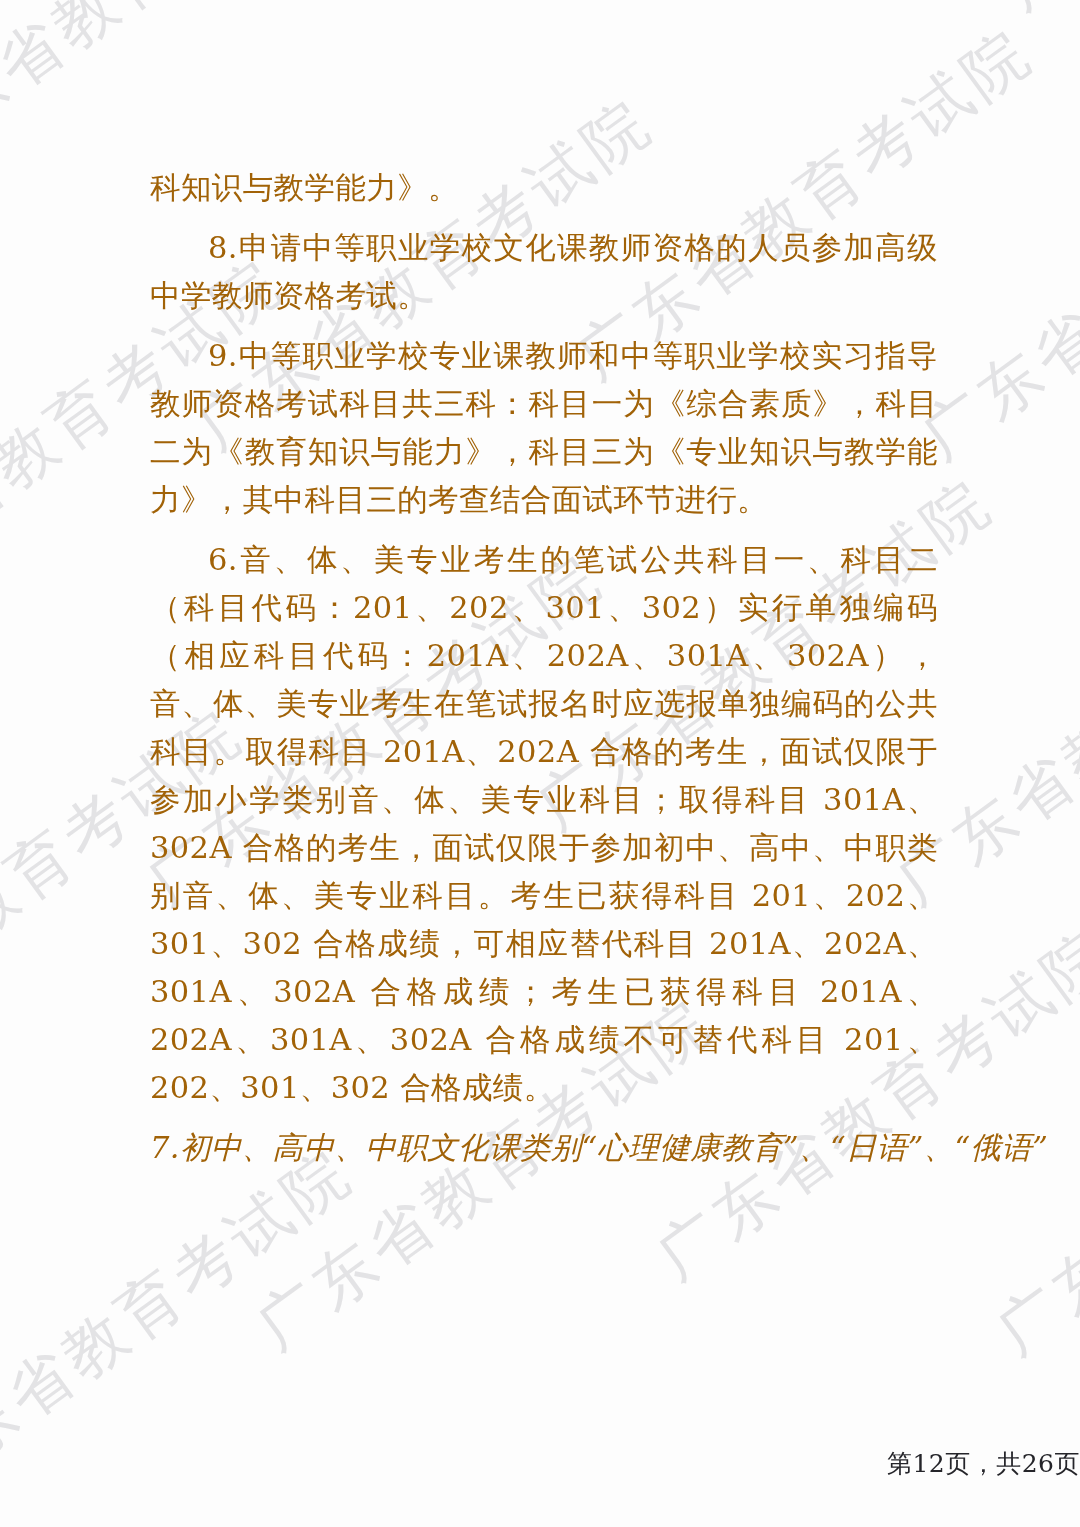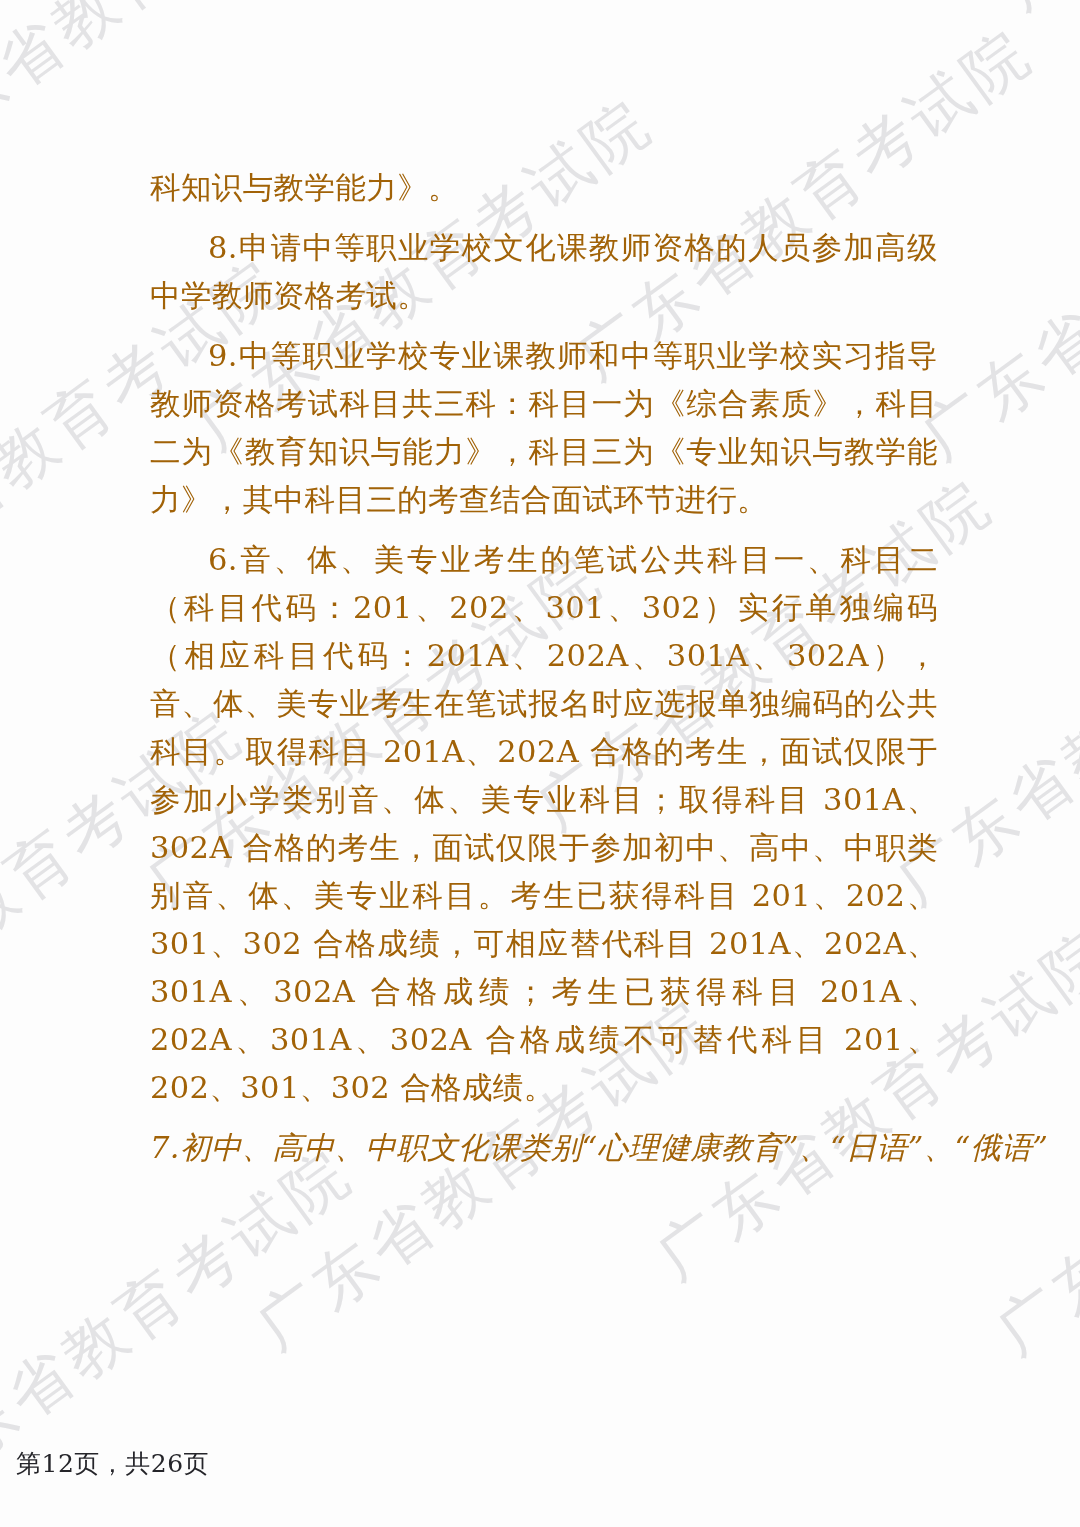--- a/index.html
+++ b/index.html
@@ -68,21 +68,21 @@
     text-indent: 0;
     padding-left: 0;
     font-style: italic;
   }
 
   #footer {
     position: absolute;
     left: 0;
     right: 0;
     top: 1447px;
-    text-align: left;
+    text-align: right;
     color: #25252a;
     font-size: 25px;
     letter-spacing: 0.5px;
     font-family: "DejaVu Serif", "Liberation Serif", serif;
     padding-left: 16px;
   }
 </style>
 </head>
 <body>
 

